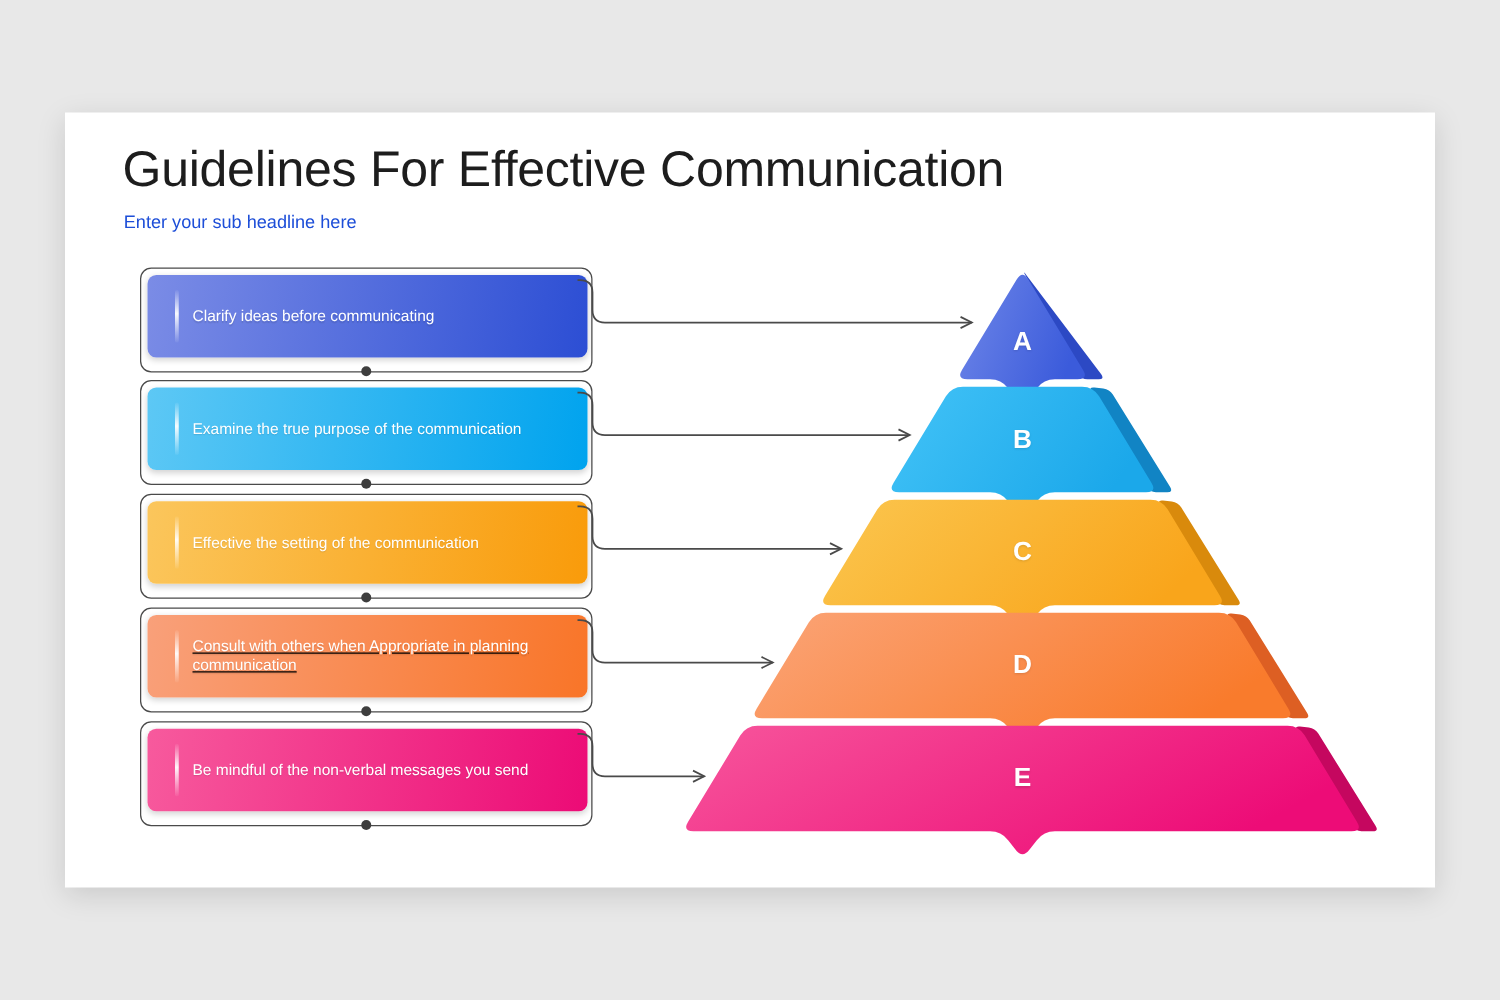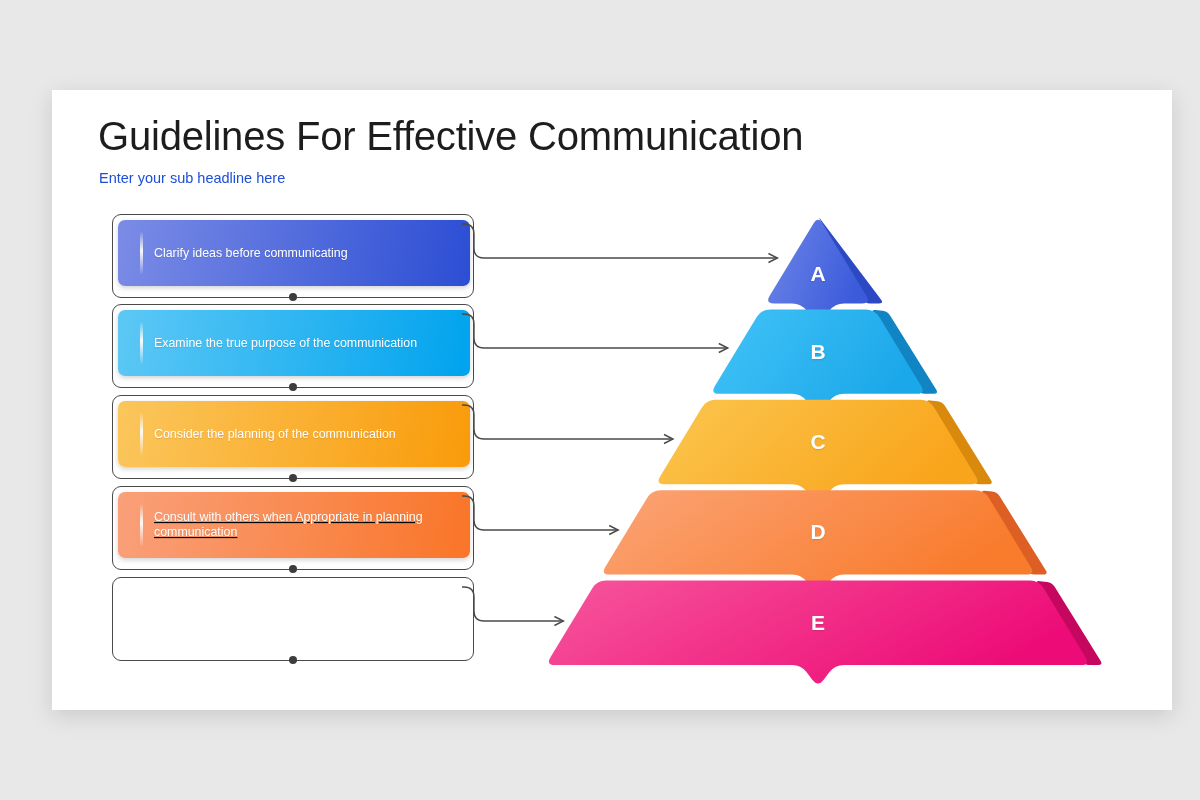--- a/index.html
+++ b/index.html
@@ -7,21 +7,20 @@
     width:1200px;height:800px;
     background:#e8e8e8;
     font-family:"Liberation Sans",sans-serif;
     overflow:hidden;
   }
   #slide{
     position:absolute;left:52px;top:90px;
     width:1096px;height:620px;
     background:#ffffff;
     box-shadow:0 6px 22px rgba(0,0,0,0.13);
-    padding-left:24px;
   }
   #title{
     position:absolute;left:46px;top:24px;
     font-size:40px;color:#1d1d1d;letter-spacing:-0.2px;
     white-space:nowrap;
   }
   #subtitle{
     position:absolute;left:47px;top:80px;
     font-size:14.5px;color:#1d4ed8;white-space:nowrap;
   }
@@ -96,35 +95,39 @@
           <span class="stripe"></span>
           <span class="txt">Examine the true purpose of the communication</span>
         </div>
       </div>
       <div class="row" style="top: 305px; width: 362px; height: 84px;">
         <div class="frame">
           <span class="dot"></span>
         </div>
         <div class="pill" style="background: linear-gradient(100deg, rgb(251, 198, 92) 0%, rgb(249, 155, 10) 100%);">
           <span class="stripe"></span>
-          <span class="txt">Consider the planning of the communication</span>
+          <span class="txt">Effective the setting of the communication</span>
         </div>
       </div>
       <div class="row" style="top: 396px; width: 362px; height: 84px;">
         <div class="frame">
           <span class="dot"></span>
         </div>
         <div class="pill" style="background: linear-gradient(100deg, rgb(249, 160, 122) 0%, rgb(249, 117, 40) 100%); text-decoration: underline;">
           <span class="stripe"></span>
           <span class="txt">Consult with others when Appropriate in planning communication</span>
         </div>
       </div>
       <div class="row" style="top: 487px; width: 362px; height: 84px;">
         <div class="frame">
           <span class="dot"></span>
+        </div>
+        <div class="pill" style="background: linear-gradient(100deg, rgb(247, 90, 157) 0%, rgb(236, 11, 118) 100%);">
+          <span class="stripe"></span>
+          <span class="txt">Be mindful of the non-verbal messages you send</span>
         </div>
       </div>
     </div>
   <div id="connlayer">
       <svg width="1096" height="620" viewBox="0 0 1096 620" style="position: absolute; left: 0px; top: 0px;">
         <g>
           <path d="M410,134 L412,134 Q422,134 422,144 L422,158 Q422,168 432,168 L725.4473451327434,168" fill="none" stroke="#4a4a4a" stroke-width="1.4"></path>
           <path d="M716.4473451327434,163.5 L725.4473451327434,168 L716.4473451327434,172.5" fill="none" stroke="#4a4a4a" stroke-width="1.4"></path>
         </g>
         <g>

